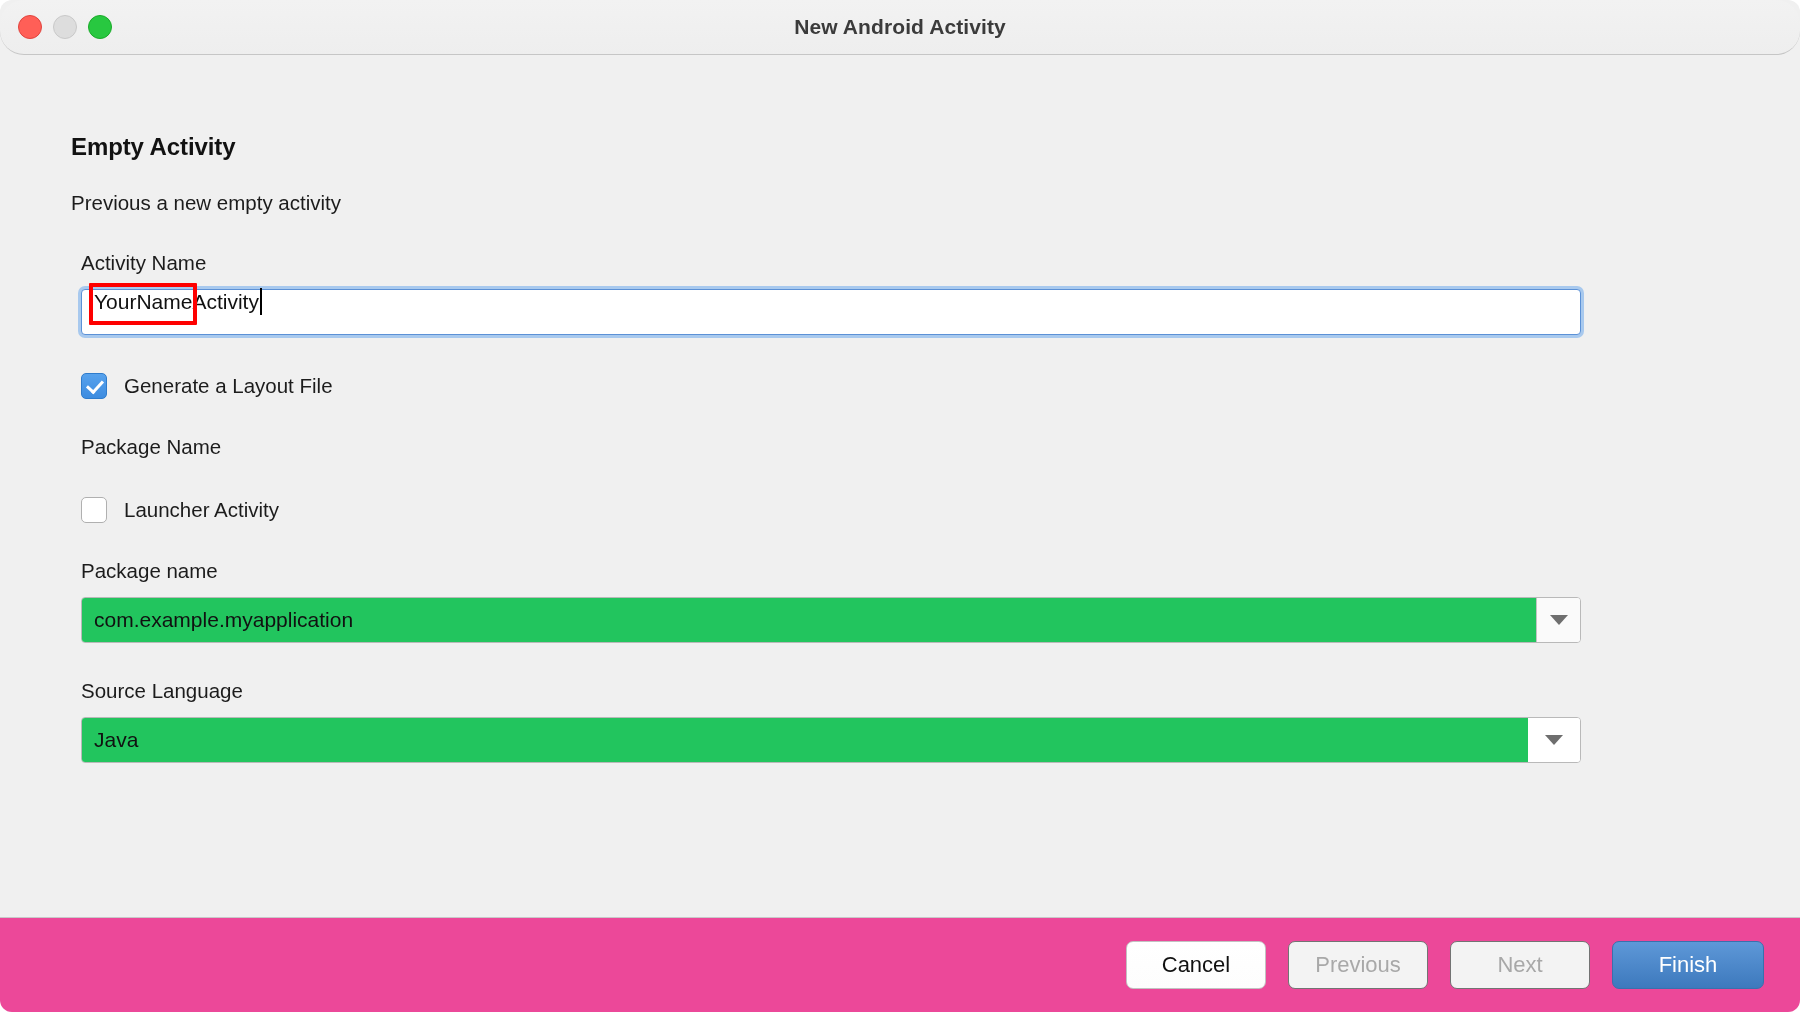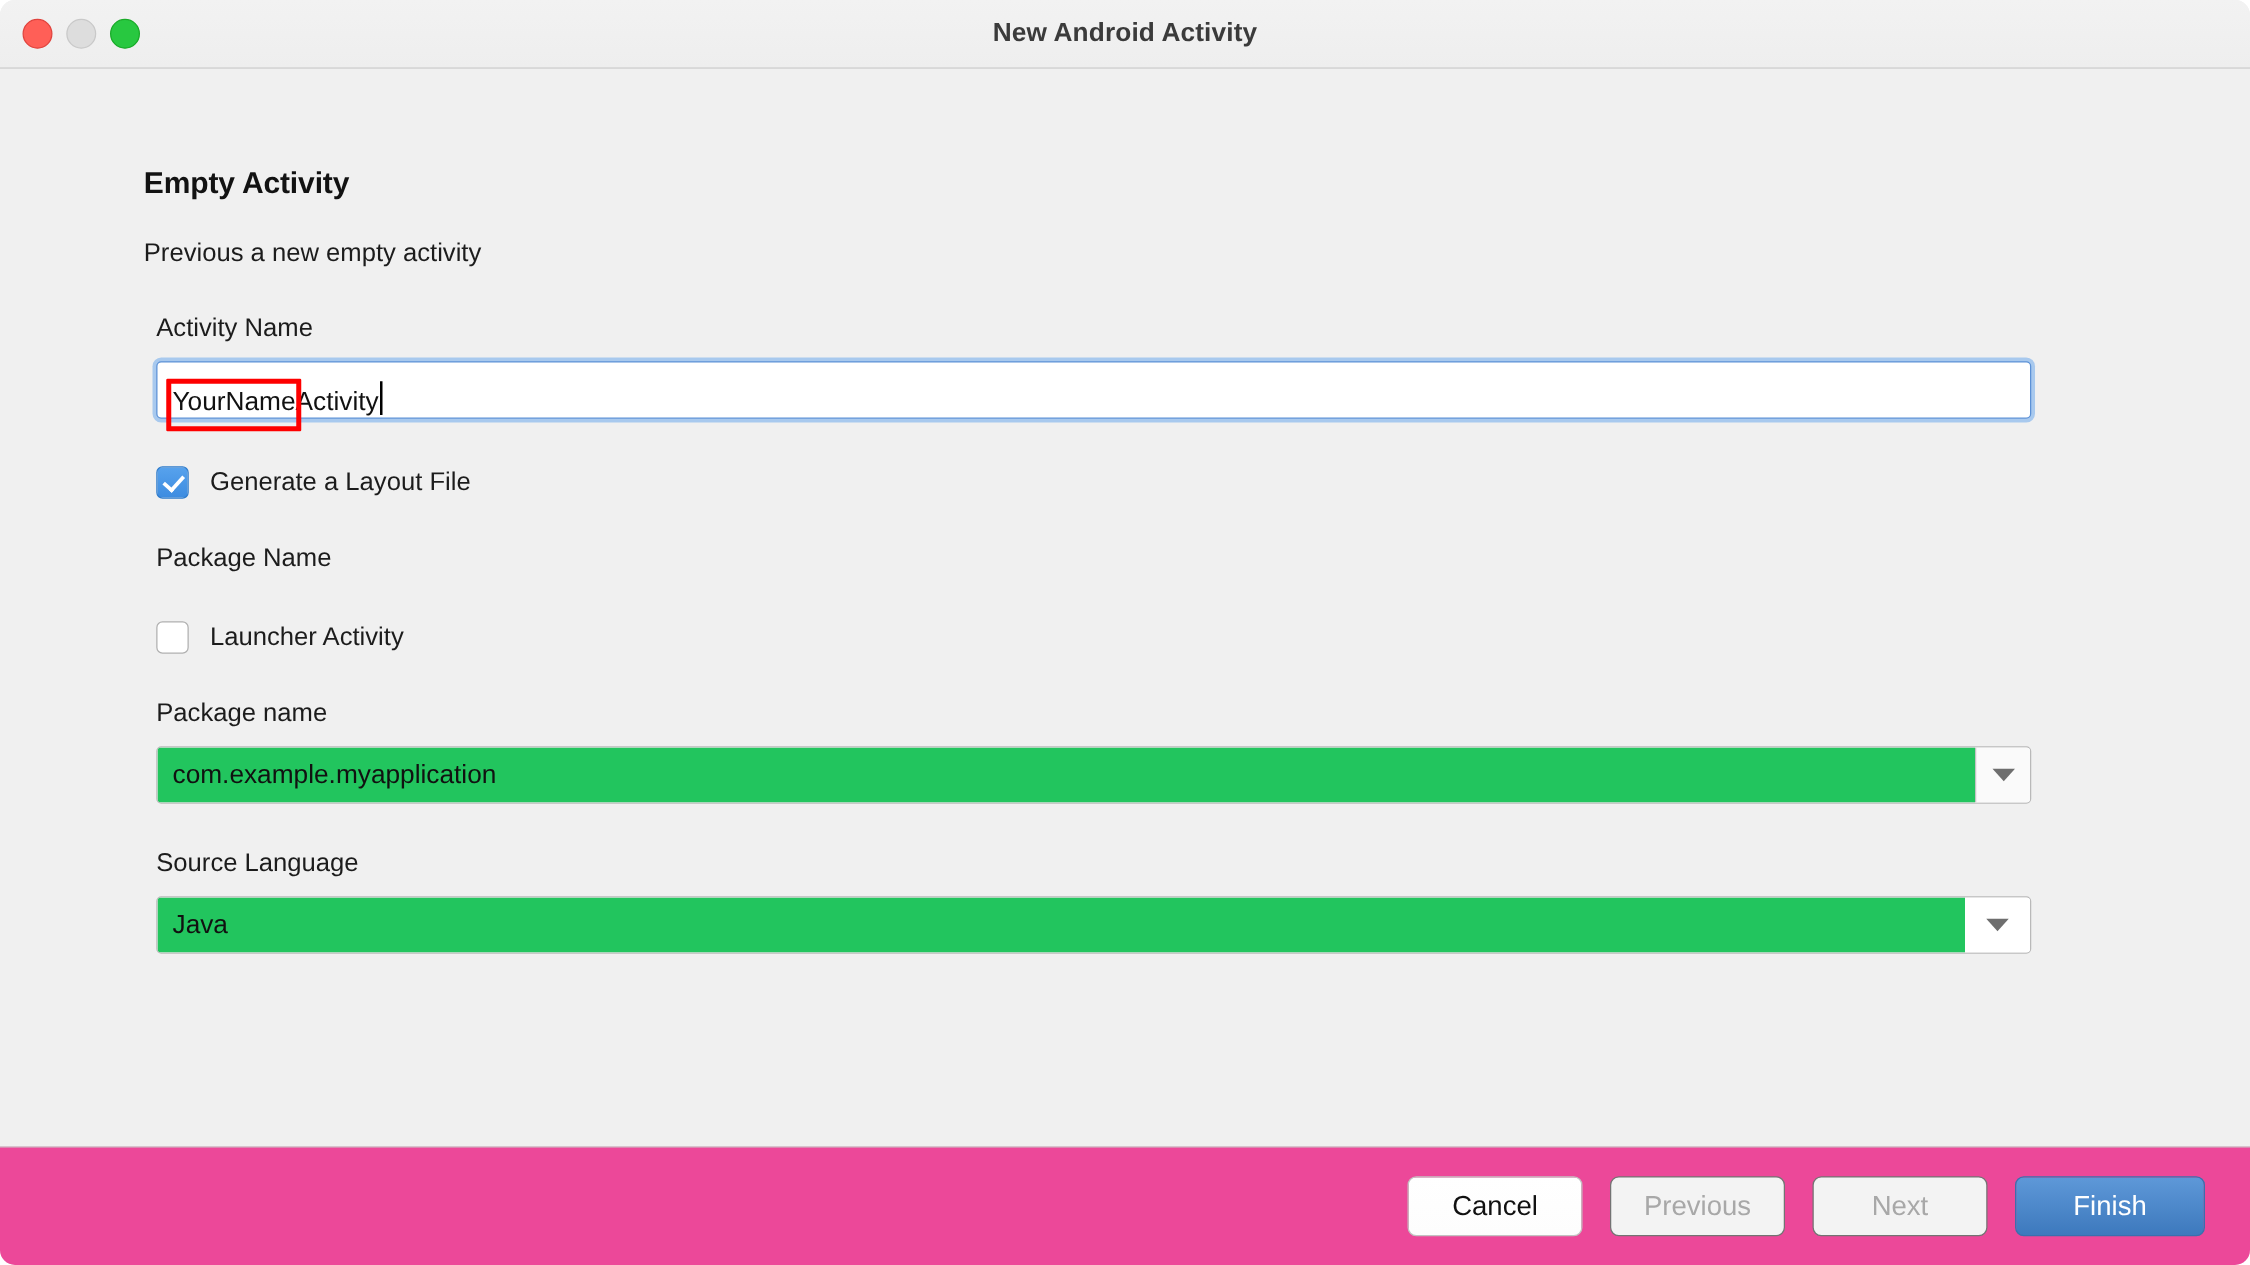--- a/index.html
+++ b/index.html
@@ -26,20 +26,21 @@
 
   
   .titlebar {
     position: relative;
     height: 55px;
     flex: 0 0 55px;
     background: linear-gradient(to bottom, #f2f2f2, #eeeeee);
     border-bottom: 1px solid #c6c6c6;
     display: flex;
     align-items: center;
+    border-radius: 24px;
   }
 
   .traffic-lights {
     position: absolute;
     left: 18px;
     top: 50%;
     transform: translateY(-50%);
     display: flex;
     gap: 11px;
   }
@@ -64,21 +65,21 @@
 
   
   .dialog-body {
     flex: 1 1 auto;
     position: relative;
     padding: 78px 0 0 0;
     background: #f0f0f0;
   }
 
   .content {
-    padding-left: 115px;
+    padding-left: 71px;
     padding-right: 145px;
   }
 
   .step-title {
     font-size: 24px;
     font-weight: bold;
     color: #121212;
     letter-spacing: -0.1px;
   }
 
@@ -97,21 +98,21 @@
     display: block;
   }
 
   .text-input {
     position: relative;
     height: 46px;
     background: #ffffff;
     border: 1px solid #b9b9b9;
     border-radius: 3px;
     display: flex;
-    align-items: flex-end;
+    align-items: flex-start;
     padding: 0 12px;
     font-size: 21px;
     color: #111111;
     width: 1500px;
   }
 
   
   .text-input.focused {
     border: 1px solid #5c91d6;
     box-shadow: 0 0 0 3px #a8c9ee;

